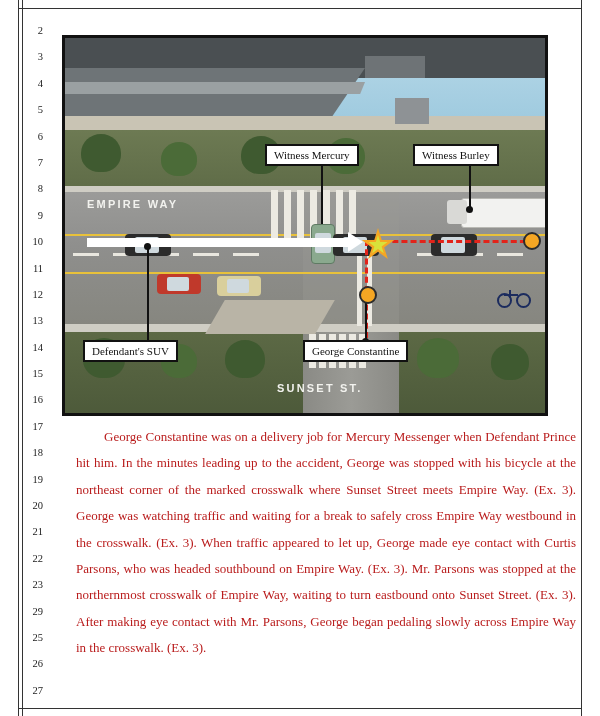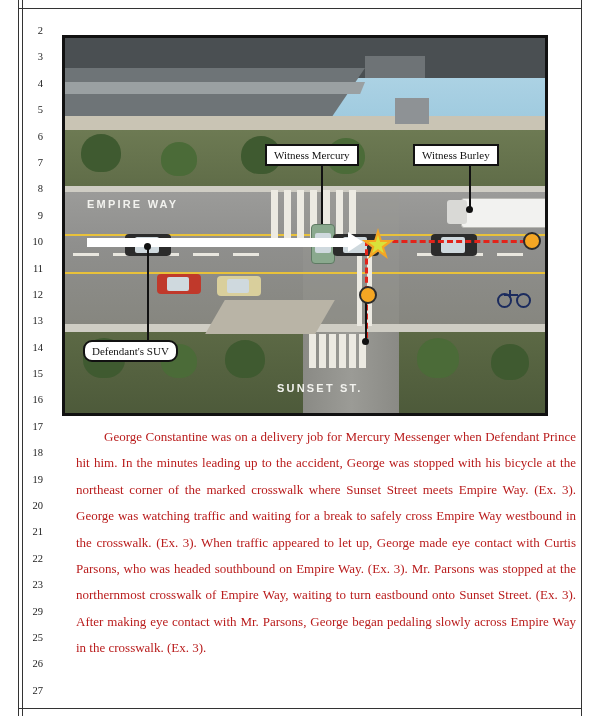--- a/index.html
+++ b/index.html
@@ -436,21 +436,22 @@
     <div class="leader" style="left:256px;top:124px;height:62px;"></div>
     <div class="leader" style="left:404px;top:124px;height:48px;"></div>
     <div class="leader-dot" style="left:401px;top:168px;"></div>
     <div class="leader" style="left:82px;top:208px;height:96px;"></div>
     <div class="leader-dot" style="left:79px;top:205px;"></div>
     <div class="leader" style="left:300px;top:256px;height:48px;"></div>
     <div class="leader-dot" style="left:297px;top:300px;"></div>
 
     <div class="callout" style="left:200px;top:106px;">Witness Mercury</div>
     <div class="callout" style="left:348px;top:106px;">Witness Burley</div>
-    <div class="callout" style="left:18px;top:302px;border-radius:9px;">Defendant's SUV</div>
+    <div class="callout" style="left:18px;top:302px;">Defendant's SUV</div>
+    <div class="callout" style="left:238px;top:302px;">George Constantine</div>
 
   </div>
 
   <div id="bodytext">
     <p class="first">George Constantine was on a delivery job for Mercury Messenger when Defendant Prince hit him. In the minutes leading up to the accident, George was stopped with his bicycle at the northeast corner of the marked crosswalk where Sunset Street meets Empire Way. (Ex. 3). George was watching traffic and waiting for a break to safely cross Empire Way westbound in the crosswalk. (Ex. 3). When traffic appeared to let up, George made eye contact with Curtis Parsons, who was headed southbound on Empire Way. (Ex. 3). Mr. Parsons was stopped at the northernmost crosswalk of Empire Way, waiting to turn eastbound onto Sunset Street. (Ex. 3). After making eye contact with Mr. Parsons, George began pedaling slowly across Empire Way in the crosswalk. (Ex. 3).</p>
   </div>
 
 </div>
 
 </body></html>

